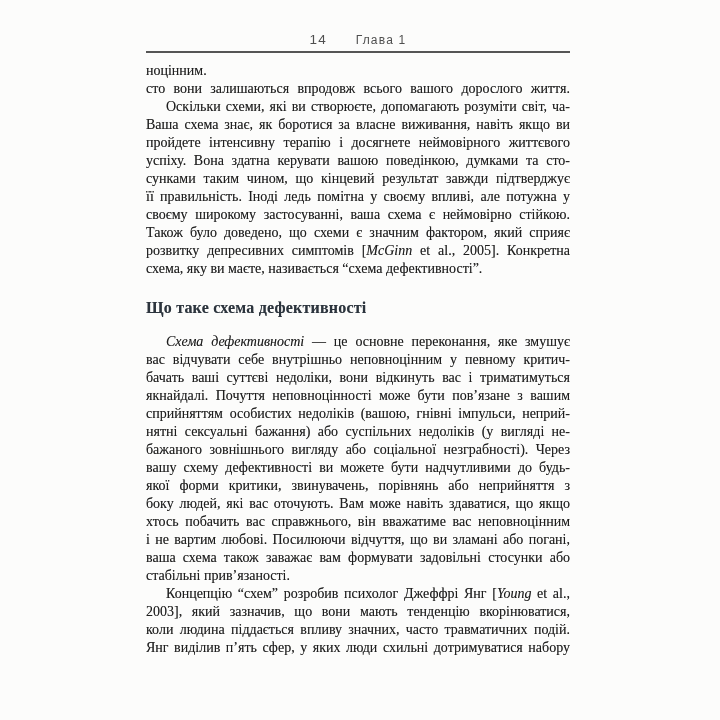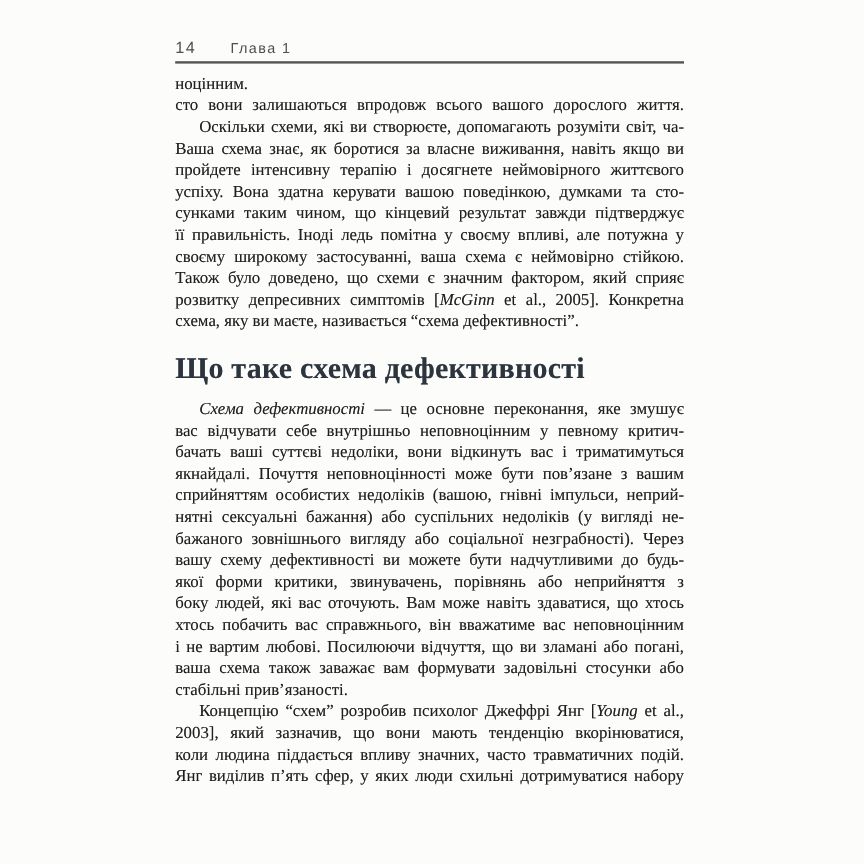--- a/index.html
+++ b/index.html
@@ -23,20 +23,21 @@
     background:var(--c-bg);
   }
   .running-header{
     position:absolute;
     left:146px;top:32px;width:424px;
     font-family:"Liberation Sans", sans-serif;
     color:var(--c-header-gray);
     font-size:12.5px;
     letter-spacing:1.2px;
     white-space:nowrap;
+    text-align:center;
   }
   .page-number{
     display:inline-block;
     font-size:13.5px;
   }
   .chapter-title{
     display:inline-block;
     margin-left:24px;
     font-size:12px;
   }
@@ -59,21 +60,21 @@
     -moz-text-align-last:justify;
     white-space:nowrap;
     text-shadow:0 0 0.4px rgba(20,20,20,0.45);
   }
   .line.indent{ text-indent:20px; }
   .line.last{ text-align-last:left; -moz-text-align-last:left; }
   .italic{ font-style:italic; }
   .section-heading{
     font-family:"Liberation Serif", serif;
     font-weight:bold;
-    font-size:25px;
+    font-size:16px;
     line-height:24px;
     color:var(--c-heading);
     margin:18px 0 13px 0;
     letter-spacing:0.2px;
     text-shadow:0 0 0.4px rgba(44,52,61,0.45);
   }
 </style>
 </head>
 <body>
 
@@ -104,21 +105,21 @@
       <div class="paragraph">
         <div class="line indent"><span class="italic">Схема дефективності</span><span> — це основне переконання, яке змушує</span></div>
         <div class="line"><span>вас відчувати себе внутрішньо неповноцінним у певному критич-</span></div>
         <div class="line"><span>бачать ваші суттєві недоліки, вони відкинуть вас і триматимуться</span></div>
         <div class="line"><span>якнайдалі. Почуття неповноцінності може бути пов’язане з вашим</span></div>
         <div class="line"><span>сприйняттям особистих недоліків (вашою, гнівні імпульси, неприй-</span></div>
         <div class="line"><span>нятні сексуальні бажання) або суспільних недоліків (у вигляді не-</span></div>
         <div class="line"><span>бажаного зовнішнього вигляду або соціальної незграбності). Через</span></div>
         <div class="line"><span>вашу схему дефективності ви можете бути надчутливими до будь-</span></div>
         <div class="line"><span>якої форми критики, звинувачень, порівнянь або неприйняття з</span></div>
-        <div class="line"><span>боку людей, які вас оточують. Вам може навіть здаватися, що хтось</span></div>
+        <div class="line"><span>боку людей, які вас оточують. Вам може навіть здаватися, що якщо</span></div>
         <div class="line"><span>хтось побачить вас справжнього, він вважатиме вас неповноцінним</span></div>
         <div class="line"><span>і не вартим любові. Посилюючи відчуття, що ви зламані або погані,</span></div>
         <div class="line"><span>ваша схема також заважає вам формувати задовільні стосунки або</span></div>
         <div class="line last"><span>стабільні прив’язаності.</span></div>
       </div>
       <div class="paragraph">
         <div class="line indent"><span>Концепцію “схем” розробив психолог Джеффрі Янг [</span><span class="italic">Young</span><span> et al.,</span></div>
         <div class="line"><span>2003], який зазначив, що вони мають тенденцію вкорінюватися,</span></div>
         <div class="line"><span>коли людина піддається впливу значних, часто травматичних подій.</span></div>
         <div class="line"><span>Янг виділив п’ять сфер, у яких люди схильні дотримуватися набору</span></div>

